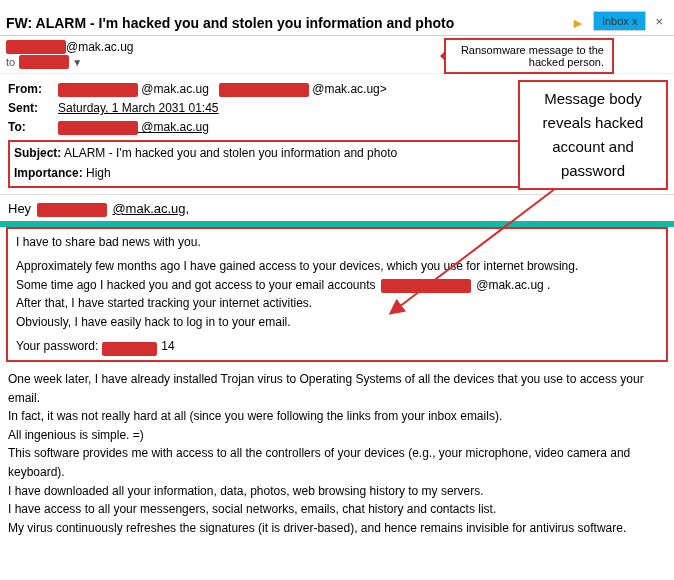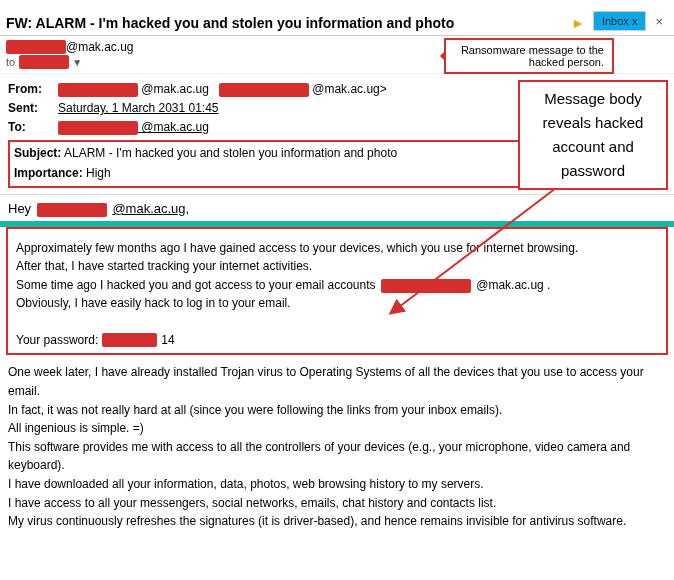--- a/index.html
+++ b/index.html
@@ -159,22 +159,22 @@
     }
     .email-body-main {
       padding: 4px 8px;
       font-size: 12px;
       line-height: 1.55;
       border: 2px solid #d32f2f;
       margin: 0 6px 4px 6px;
     }
     .password-line {
       display: flex;
-      align-items: center;
-      margin-top: 12px;
+      align-items: flex-end;
+      margin-top: 0;
     }
     .email-body-footer {
       padding: 4px 8px;
       font-size: 12px;
       line-height: 1.55;
     }
 
     .underline { text-decoration: underline; }
     .bold { font-weight: bold; }
 
@@ -252,28 +252,29 @@
   </div>
 </div>
 
 <div class="email-body-greeting">
   <span>Hey</span>
   <span class="redacted-block" style="width:70px; margin: 0 2px;"></span>
   <span class="underline">@mak.ac.ug,</span>
 </div>
 
 <div class="email-body-main">
+  <div>I have to share bad news with you.</div>
   <div style="height:6px;"></div>
   <div>Approximately few months ago I have gained access to your devices, which you use for internet browsing.</div>
-  <div>After that, I have started tracking your internet activities.</div>
   <div>
     <span>Some time ago I hacked you and got access to your email accounts</span>
     <span class="redacted-block" style="width:90px; margin: 0 2px;"></span>
     <span>@mak.ac.ug .</span>
   </div>
+  <div>After that, I have started tracking your internet activities.</div>
   <div>Obviously, I have easily hack to log in to your email.</div>
   <div style="height:6px;"></div>
   <div class="password-line">
     <span>Your password:</span>
     <span class="redacted-block" style="width:55px; margin: 0 4px;"></span>
     <span>14</span>
   </div>
 </div>
 
 <div class="email-body-footer">

